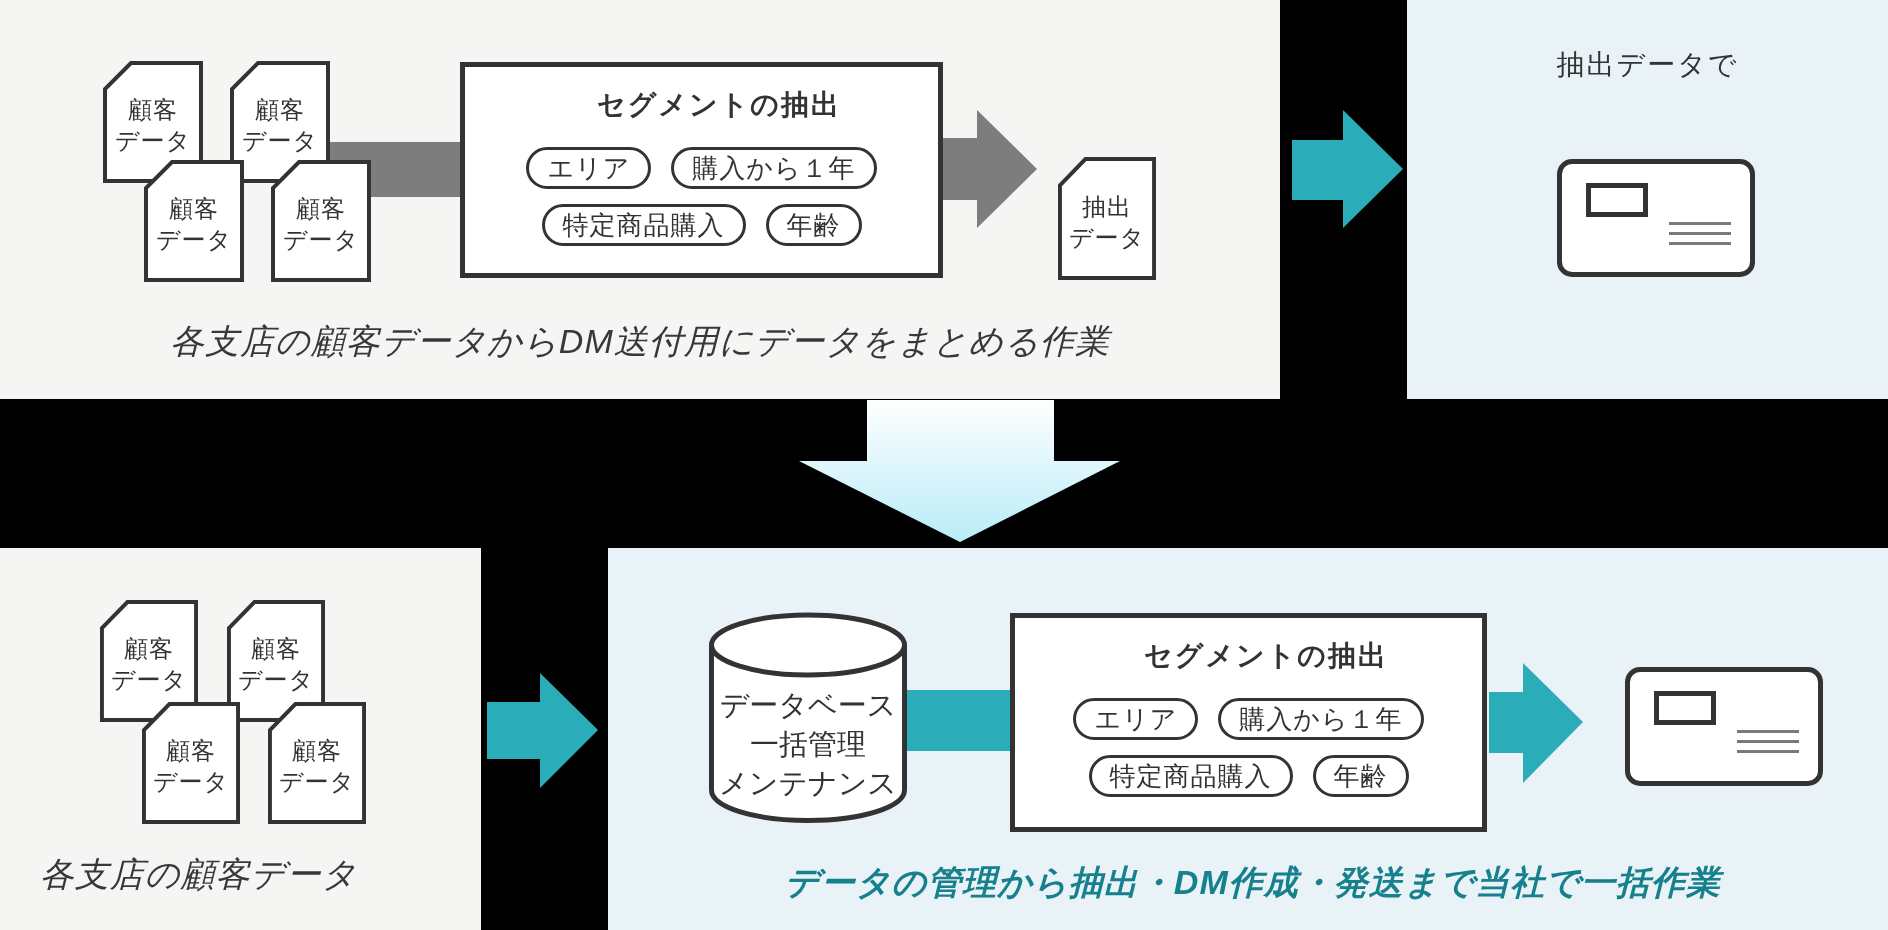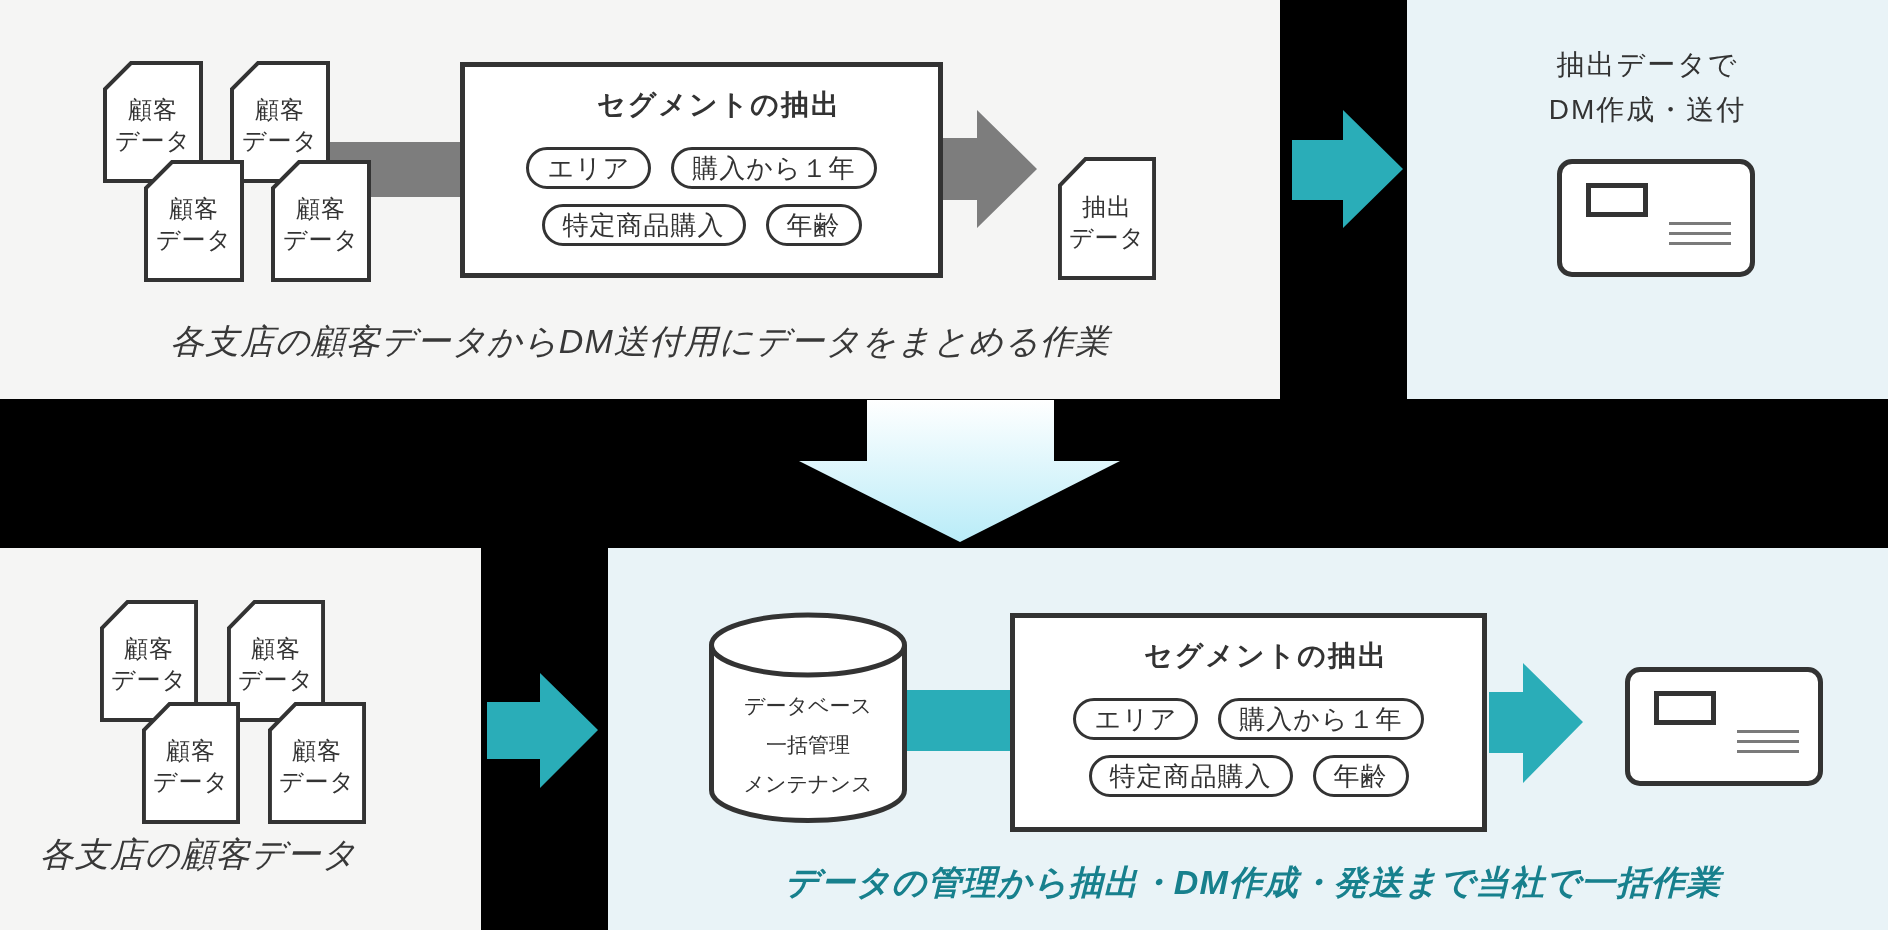--- a/index.html
+++ b/index.html
@@ -39,21 +39,21 @@
   
   .dm-card{position:absolute;width:198px;height:118px;background:#fff;border:5px solid var(--stroke);border-radius:15px;z-index:3;}
   .dm-stamp{position:absolute;left:24px;top:19px;width:62px;height:34px;border:5px solid var(--stroke);background:#fff;}
   .dm-lines{position:absolute;left:107px;top:58px;width:62px;}
   .dm-lines i{display:block;height:3px;background:var(--line-gray);margin-bottom:7px;}
 
   
   .db{position:absolute;left:708px;top:612px;width:200px;height:212px;z-index:2;}
   .db svg{position:absolute;inset:0;width:100%;height:100%;}
   .db-label{position:absolute;left:708px;top:686px;width:200px;text-align:center;
-    font-size:21px;line-height:39px;font-weight:500;color:var(--stroke);z-index:2;}
+    font-size:29px;line-height:39px;font-weight:500;color:var(--stroke);z-index:2;}
 
   .caption{position:absolute;text-align:center;font-size:34px;font-weight:500;color:#383838;letter-spacing:1px;font-style:italic;}
   .caption.teal{color:var(--teal-text);font-weight:600;padding-left:10px;}
 
   .result-title{position:absolute;left:1407px;top:42px;width:481px;text-align:center;
     font-size:28px;line-height:45px;font-weight:500;color:var(--stroke);letter-spacing:2px;}
 
   svg.arrow{position:absolute;display:block;}
 </style>
 </head>
@@ -132,21 +132,20 @@
   </div>
 
   <svg class="arrow" style="left:1290px;top:108px;" width="115" height="122" viewBox="0 0 115 122">
     <polygon points="2,32 53,32 53,2 113,61 53,120 53,92 2,92" style="fill:var(--teal)"></polygon>
   </svg>
 
   <div class="caption" style="left:0;top:319px;width:1280px;">各支店の顧客データからDM送付用にデータをまとめる作業</div>
 
   <div class="result-title">
     <div>抽出データで</div>
-    <div>DM作成・送付</div>
   </div>
   <div class="dm-card" style="left:1557px;top:159px;">
     <div class="dm-stamp"></div>
     <div class="dm-lines">
         <i></i>
         <i></i>
         <i></i>
       </div>
   </div>
 
@@ -190,21 +189,21 @@
   <div class="doc" style="left:268px;top:702px;width:98px;z-index:2;">
     <svg viewBox="0 0 100 122" preserveAspectRatio="none">
         <polygon points="28,2 98,2 98,120 2,120 2,28" fill="#fff" style="stroke:var(--stroke)" stroke-width="4"></polygon>
       </svg>
     <div class="doc-label">
         <span>顧客</span>
         <span>データ</span>
       </div>
   </div>
 
-  <div class="caption" style="left:0;top:832px;width:397px;">各支店の顧客データ</div>
+  <div class="caption" style="left:0;top:852px;width:397px;">各支店の顧客データ</div>
 
   <svg class="arrow" style="left:485px;top:671px;" width="115" height="119" viewBox="0 0 115 119">
     <polygon points="2,31 55,31 55,2 113,59 55,117 55,88 2,88" style="fill:var(--teal)"></polygon>
   </svg>
 
   <div class="band" style="left:906px;top:690px;width:106px;height:61px;background:var(--teal);"></div>
 
   <div class="db">
     <svg viewBox="0 0 200 212" preserveAspectRatio="none">
       <path d="M3.5,33 L3.5,178 C3.5,195 46,208.5 100,208.5 C154,208.5 196.5,195 196.5,178 L196.5,33" fill="#fff" style="stroke:var(--stroke)" stroke-width="5"></path>

